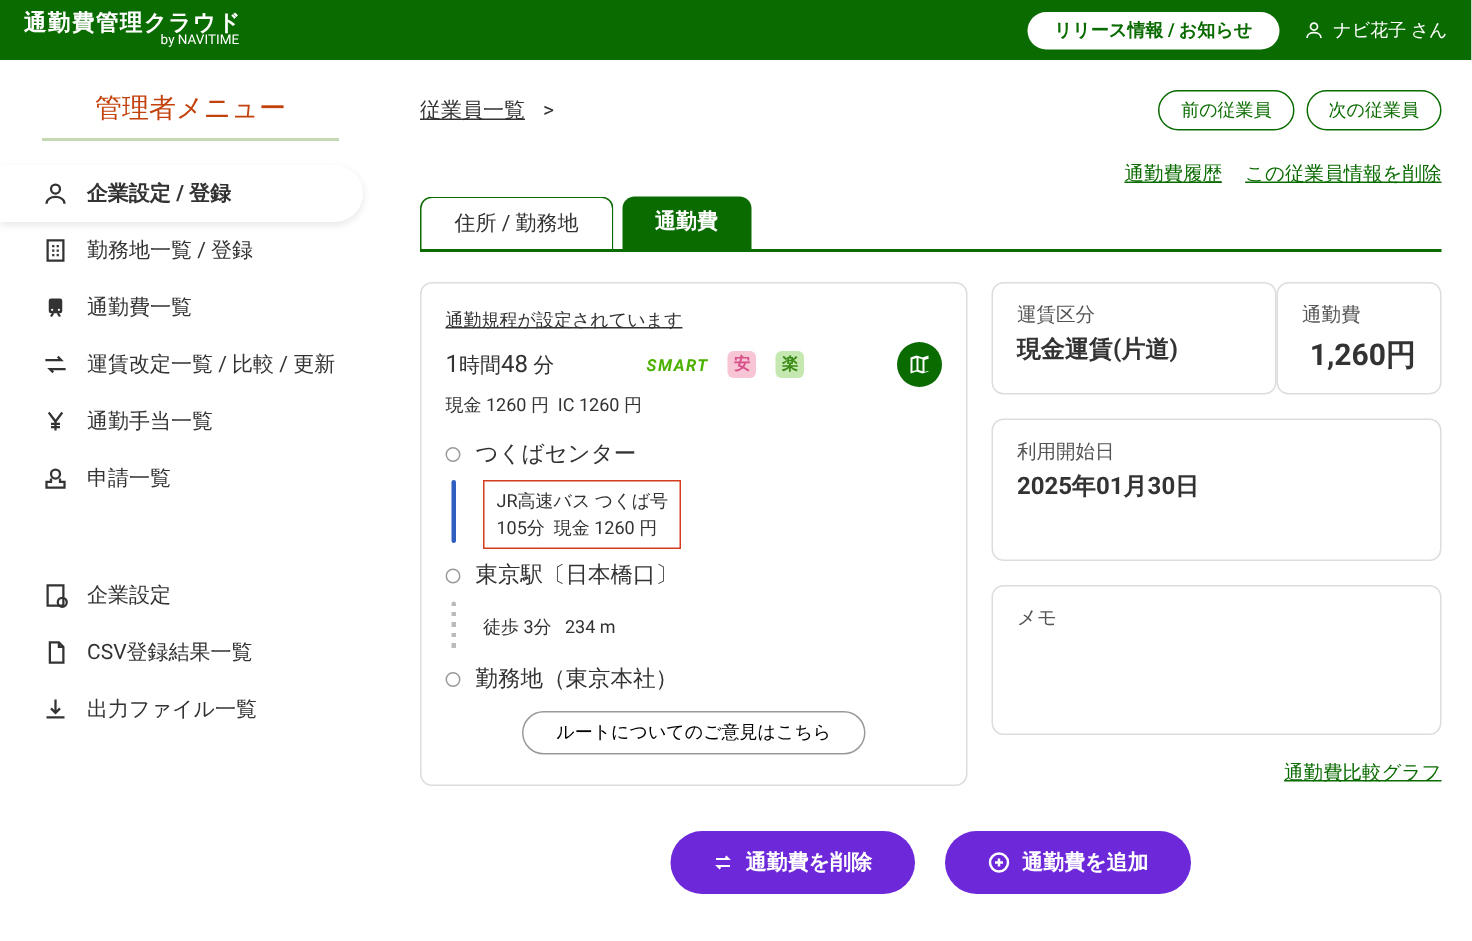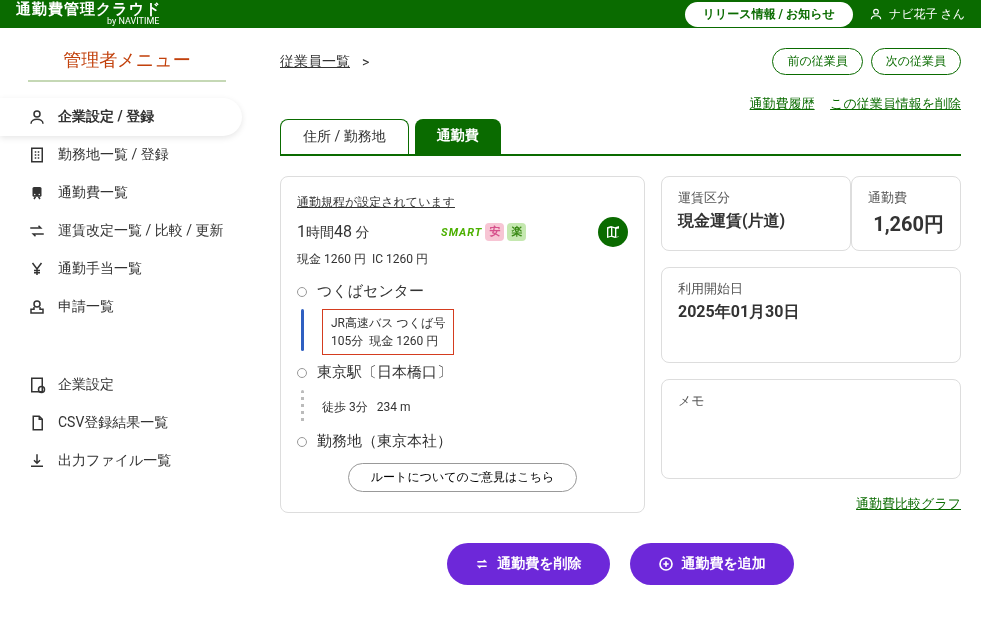--- a/index.html
+++ b/index.html
@@ -1,17 +1,17 @@
 <!DOCTYPE html>
 <html><head>
 <meta charset="utf-8">
 <style>
 * { margin: 0; padding: 0; box-sizing: border-box; }
 body { font-family: -apple-system, BlinkMacSystemFont, "Segoe UI", Roboto, "Hiragino Sans", "Yu Gothic", sans-serif; font-size: 14px; color: #333; background: #fff; width: 981px; }
-.header { background: #0a6b00; height: 28px; display: flex; align-items: center; justify-content: space-between; padding: 0 16px; }
+.header { background: #0a6b00; height: 40px; display: flex; align-items: center; justify-content: space-between; padding: 0 16px; }
 .logo { display: flex; flex-direction: column; color: #fff; line-height: 1.1; }
 .logo-main { font-size: 15px; font-weight: bold; letter-spacing: 1px; }
 .logo-sub { font-size: 9px; text-align: right; padding-right: 2px; }
 .header-right { display: flex; align-items: center; gap: 16px; }
 .release-btn { background: #fff; border-radius: 14px; padding: 4px 18px; font-size: 12px; color: #0a6b00; font-weight: bold; cursor: pointer; }
 .user-label { color: #fff; font-size: 12px; display: flex; align-items: center; gap: 6px; }
 .user-icon { width: 14px; height: 14px; }
 
 .layout { display: flex; }
 .sidebar { width: 250px; padding: 20px 8px 20px 0; }
@@ -40,21 +40,21 @@
 
 .content { display: flex; gap: 16px; margin-top: 20px; }
 .left-col { flex: 1; }
 .right-col { width: 300px; display: flex; flex-direction: column; gap: 16px; }
 
 .route-card { border: 1px solid #ddd; border-radius: 8px; padding: 16px 16px 20px; position: relative; }
 .route-notice { text-decoration: underline; font-size: 12px; display: inline-block; margin-bottom: 6px; }
 .route-top { display: flex; align-items: center; justify-content: space-between; margin-bottom: 4px; }
 .route-time { font-size: 14px; }
 .route-time .big { font-size: 16px; }
-.badges { display: flex; gap: 3px; align-items: center; }
+.badges { display: flex; gap: 13px; align-items: center; }
 .badge-smart { color: #4cb000; font-weight: bold; font-size: 11px; letter-spacing: 1px; font-style: italic; }
 .badge-pink { background: #f7c5d4; color: #d6518c; border-radius: 4px; padding: 1px 4px 2px; font-size: 11px; font-weight: bold; }
 .badge-green { background: #c5e8b0; color: #3a8a15; border-radius: 4px; padding: 1px 4px 2px; font-size: 11px; font-weight: bold; }
 .map-circle { width: 30px; height: 30px; border-radius: 50%; background: #0a6b00; display: inline-flex; align-items: center; justify-content: center; cursor: pointer; }
 .fare-line { font-size: 12px; margin-bottom: 14px; }
 
 .route-steps { }
 .stop-row { display: flex; align-items: center; gap: 10px; margin-bottom: 8px; }
 .stop-circle { width: 10px; height: 10px; border: 1px solid #999; border-radius: 50%; background: #fff; }
 .stop-name { font-size: 15px; }

